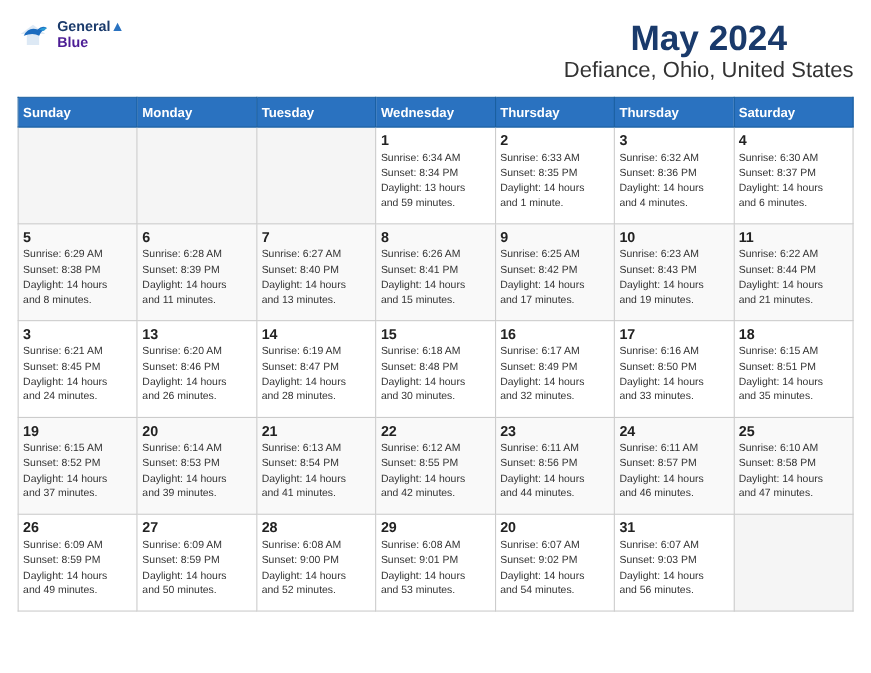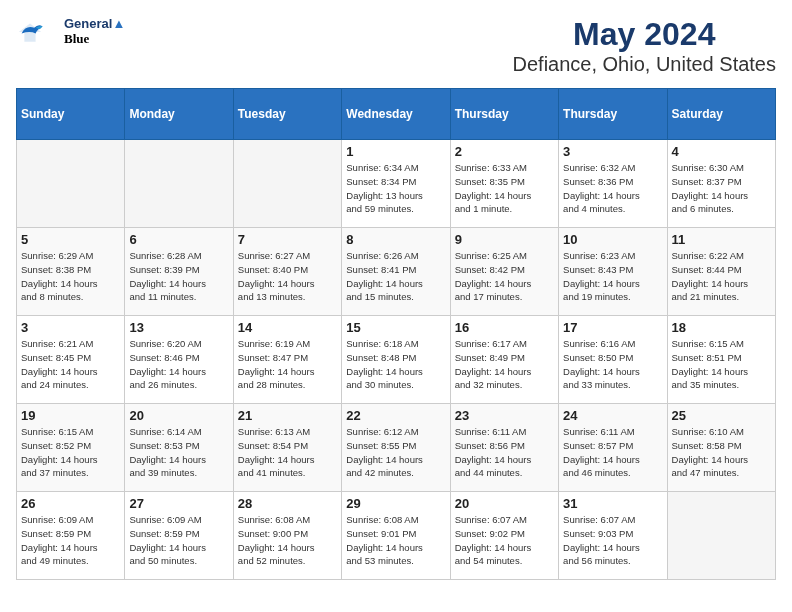--- a/index.html
+++ b/index.html
@@ -12,21 +12,21 @@
     }
     .header {
       display: flex;
       justify-content: space-between;
       align-items: flex-start;
       margin-bottom: 12px;
     }
     .logo {
       display: flex;
       align-items: center;
-      gap: 20px;
+      gap: 8px;
     }
     .logo-bird {
       width: 28px;
       height: 28px;
     }
     .title-block {
       text-align: right;
     }
     .main-title {
       font-size: 32px;
@@ -41,21 +41,21 @@
     table {
       width: 100%;
       border-collapse: collapse;
       table-layout: fixed;
     }
     thead tr th {
       background-color: #2a72c0;
       color: #fff;
       font-size: 12px;
       font-weight: bold;
-      padding: 18px 4px;
+      padding: 6px 4px;
       text-align: left;
       border: 1px solid #1a5fa0;
     }
     tbody tr td {
       border: 1px solid #ccc;
       vertical-align: top;
       padding: 4px 4px;
       font-size: 10px;
       color: #333;
       height: 88px;
@@ -85,21 +85,21 @@
 
 <div class="header">
   <div class="logo">
     <svg class="logo-bird" viewBox="0 0 40 40" xmlns="http://www.w3.org/2000/svg">
       <polygon points="20,8 36,20 28,20 28,34 12,34 12,20 4,20" fill="#1a6bbf" opacity="0.15"></polygon>
       <path d="M8,22 Q14,10 26,14 Q32,8 38,12 Q30,16 28,22 Q20,18 8,22Z" fill="#1a6bbf"></path>
       <path d="M28,14 Q34,10 38,12 L34,16Z" fill="#2a9ad4"></path>
     </svg>
     <div>
       <div style="font-size:13px;font-weight:bold;color:#1a3a6b;">General<span style="color:#2a72c0;">▲</span></div>
-      <div style="font-size:13px;font-weight:bold;color:#000000;font-family:Liberation Serif, serif;">Blue</div>
+      <div style="font-size:13px;font-weight:bold;color:#4c1d95;">Blue</div>
     </div>
   </div>
   <div class="title-block">
     <div class="main-title">May 2024</div>
     <div class="sub-title">Defiance, Ohio, United States</div>
   </div>
 </div>
 
 <table>
   <thead>

